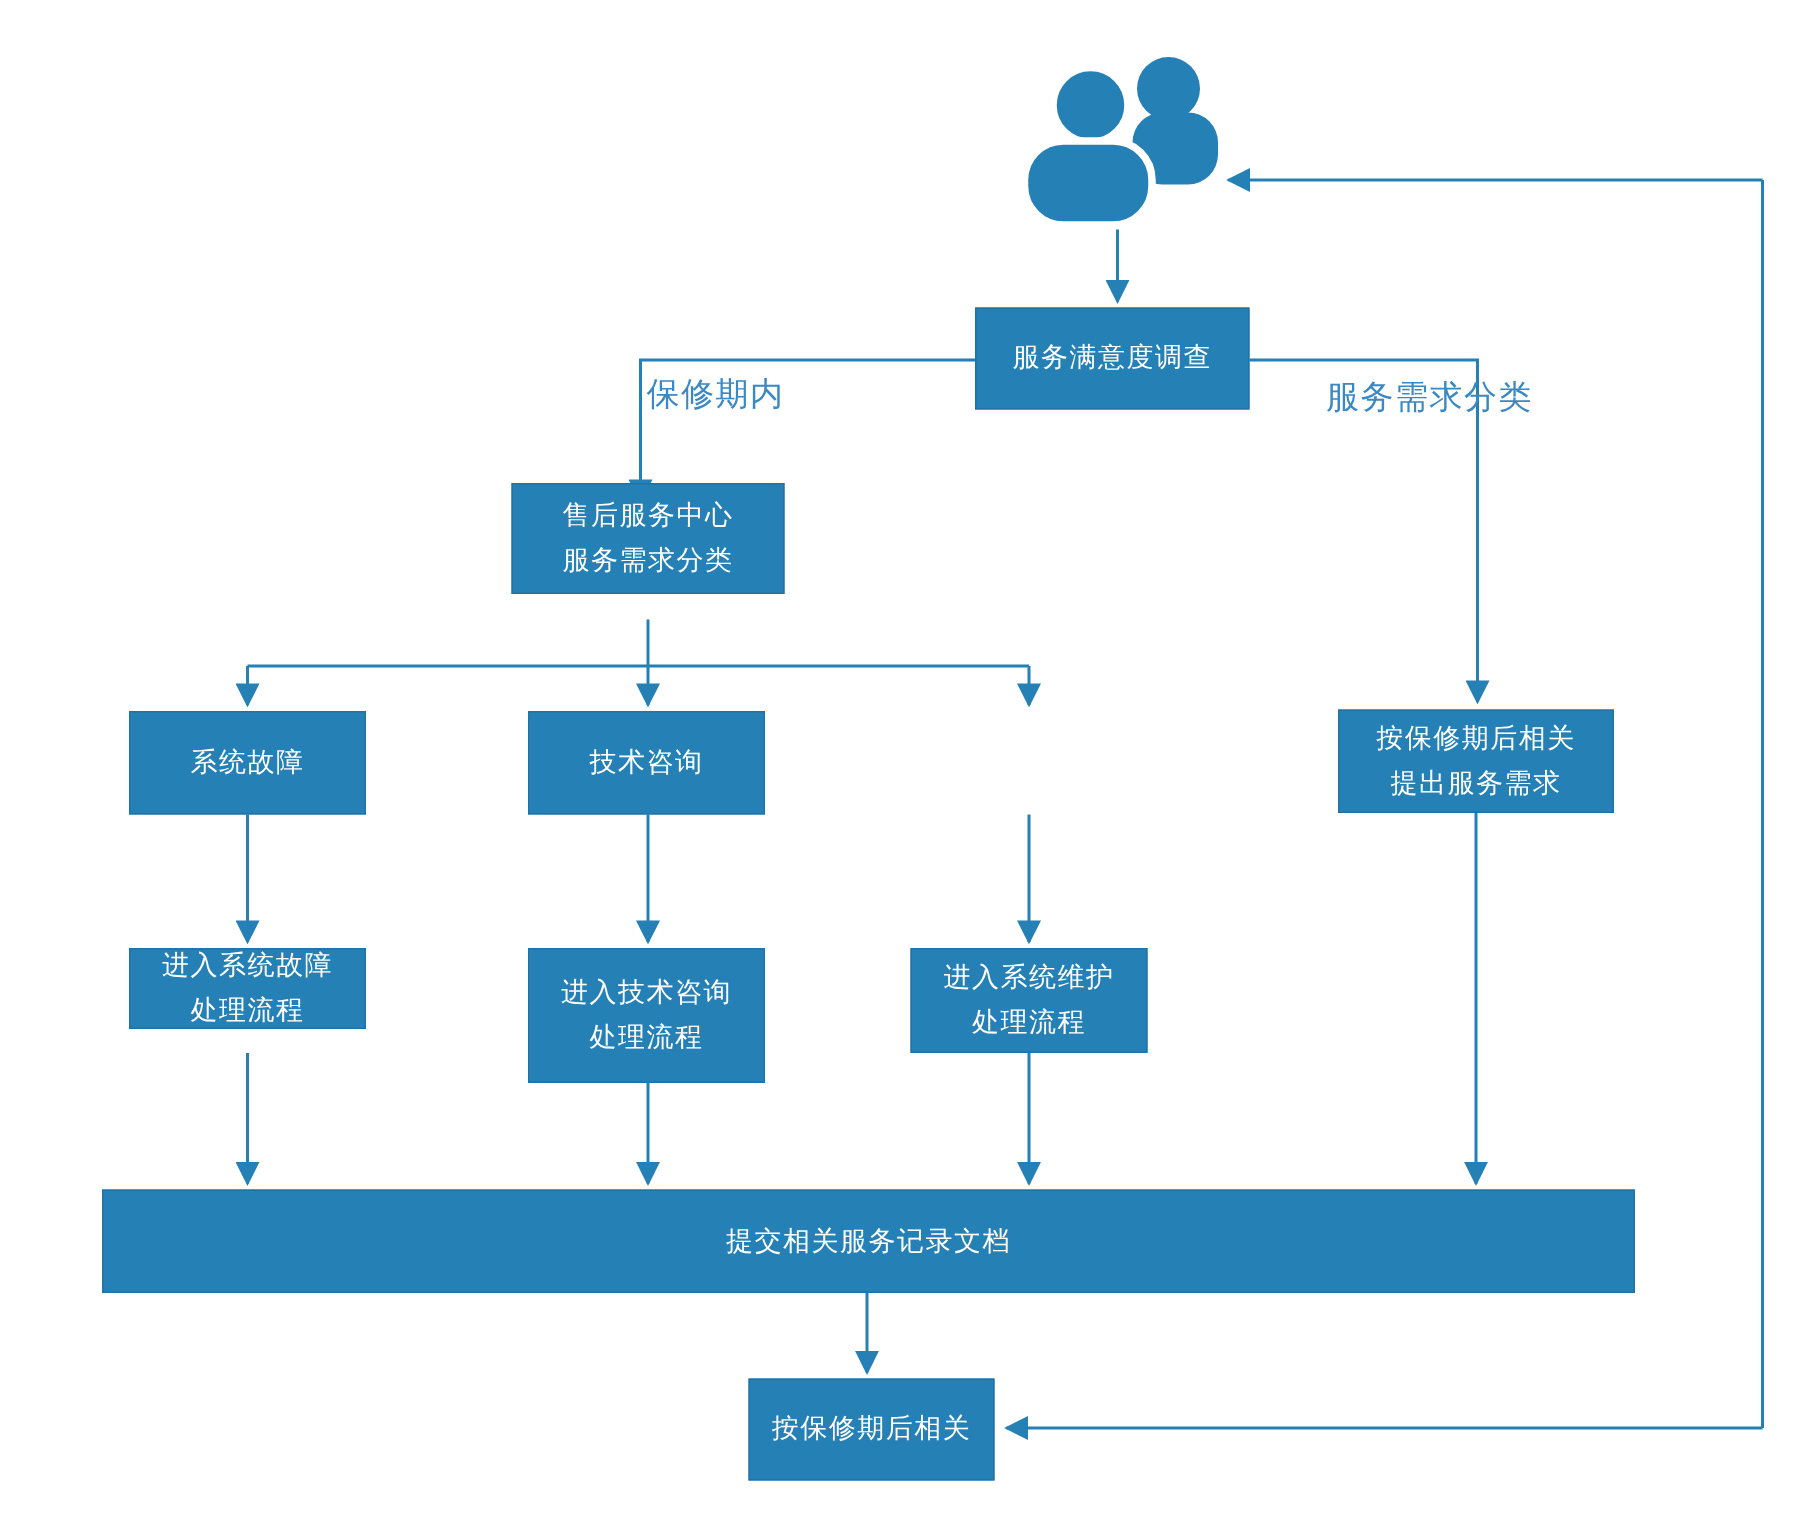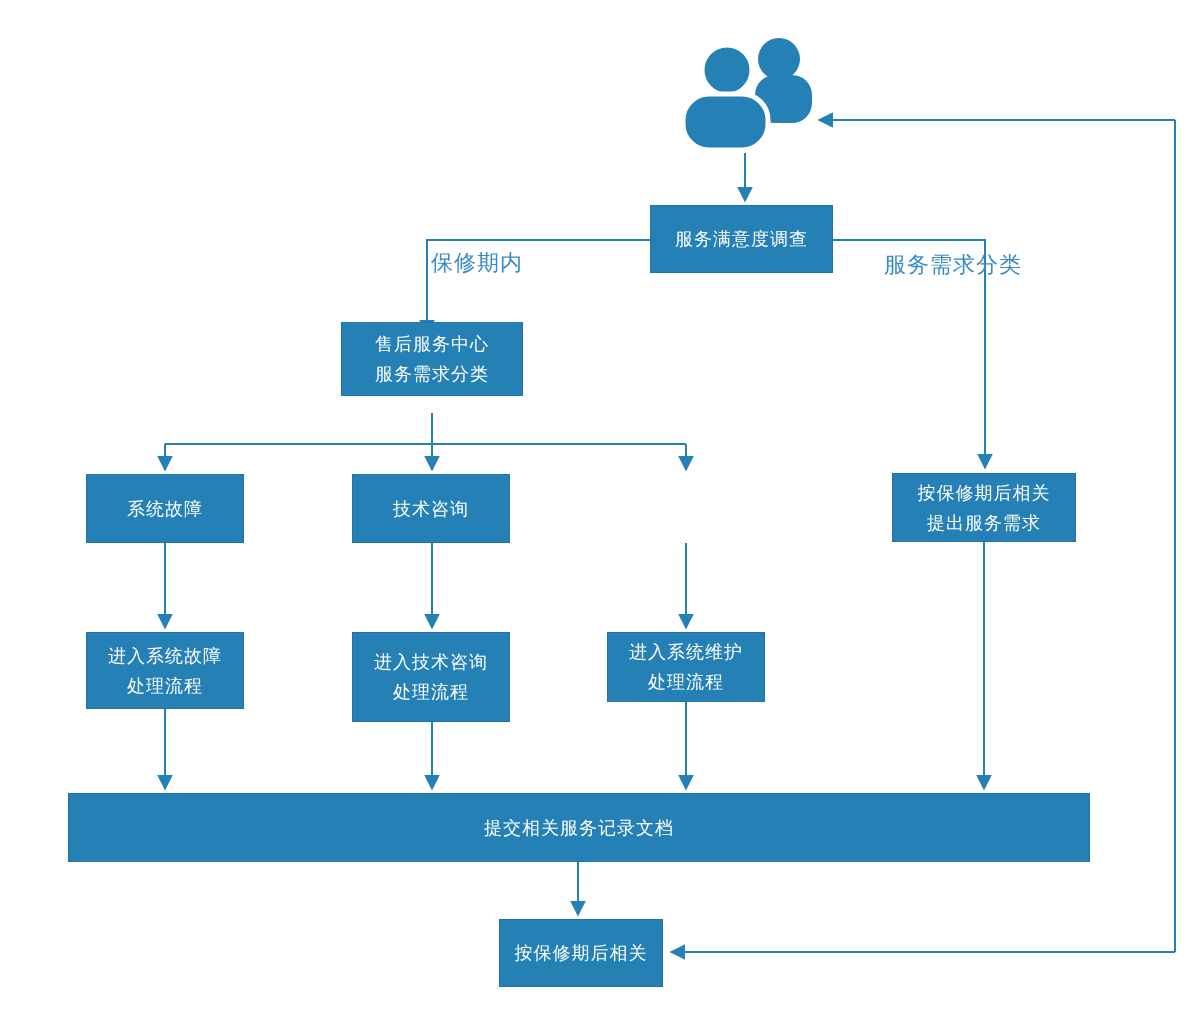--- a/index.html
+++ b/index.html
@@ -79,21 +79,21 @@
   <div class="node" style="left:86px;top:474px;width:158px;height:69px">系统故障</div>
 
   <div class="node" style="left:352px;top:474px;width:158px;height:69px">技术咨询</div>
 
 
   <div class="node" style="left:892px;top:473px;width:184px;height:69px">
     <span>按保修期后相关</span>
     <span>提出服务需求</span>
   </div>
 
-  <div class="node" style="left:86px;top:632px;width:158px;height:77px">
+  <div class="node" style="left:86px;top:632px;width:158px;height:54px">
     <span>进入系统故障</span>
     <span>处理流程</span>
   </div>
 
   <div class="node" style="left:352px;top:632px;width:158px;height:90px">
     <span>进入技术咨询</span>
     <span>处理流程</span>
   </div>
 
   <div class="node" style="left:607px;top:632px;width:158px;height:70px">

